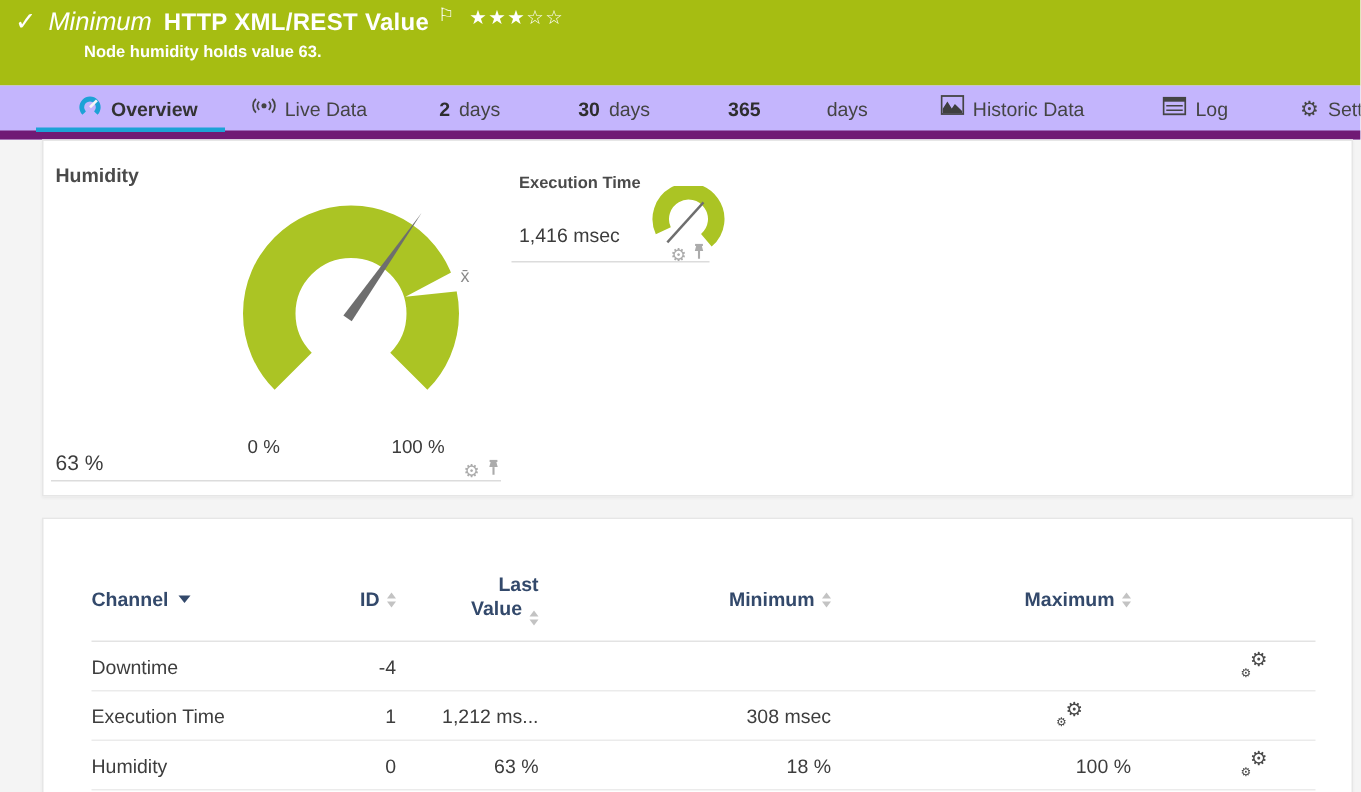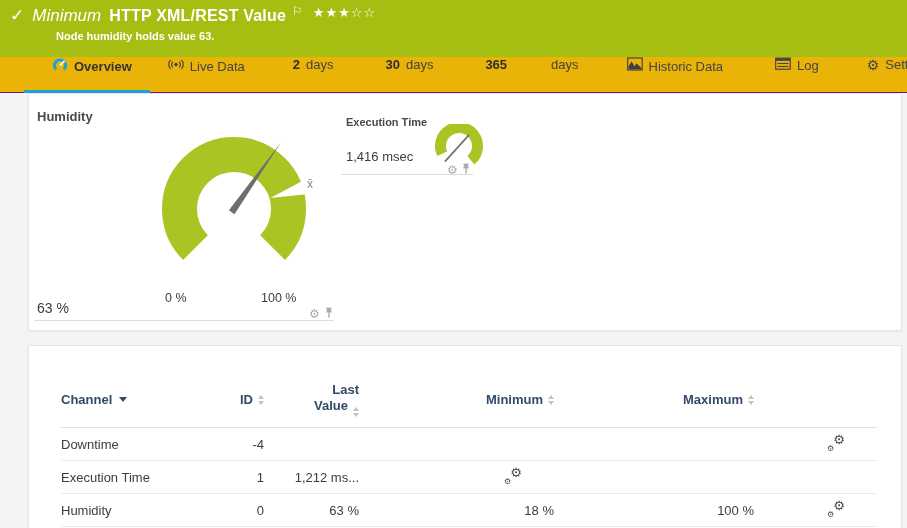--- a/index.html
+++ b/index.html
@@ -10,22 +10,22 @@
   .banner { height:57px; background:#a6bd12; color:#fff; padding:5px 10px 0 8px; }
   .banner-line1 { display:flex; align-items:baseline; }
   .check { font-size:17px; font-weight:bold; margin:0 8px 0 2px; }
   .sensor-word { font-style:italic; font-size:17px; margin-right:8px; }
   .sensor-title { font-size:16px; font-weight:bold; letter-spacing:.2px; }
   .flag { font-size:12px; margin:0 10px 0 6px; position:relative; top:-6px; }
   .stars { font-size:13px; letter-spacing:1px; position:relative; top:-4px; }
   .banner-line2 { font-size:11px; font-weight:bold; margin:4px 0 0 48px; }
 
   
-  .tabbar { position:relative; height:36px; background:#eab308;
-    border-bottom:1px solid #701a75; display:flex; align-items:flex-start;
+  .tabbar { position:relative; height:36px; background:#c4b5fd;
+    border-bottom:6px solid #701a75; display:flex; align-items:center;
     padding-left:52px; font-size:13px; color:#3c3c3c; }
   .tab { display:inline-flex; align-items:center; gap:6px; white-space:nowrap; cursor:pointer; }
   .tab .num { font-weight:bold; color:#2e2e2e; }
   .tab .lbl { color:#444; }
   .tab.active .lbl { font-weight:bold; color:#333; }
   .active-underline { position:absolute; left:24px; bottom:-1px; width:126px; height:3px; background:#1da2d6; }
   .ticon { display:inline-block; }
   .gear-glyph { font-size:14px; color:#454545; line-height:1; }
 
   
@@ -247,20 +247,21 @@
       <div class="c r"></div>
       <div class="c r"></div>
       <div class="c r"></div>
       <div class="c icon-cell"><span class="gears2"><span class="gbig">⚙</span><span class="gsml">⚙</span></span></div>
     </div>
 
     <div class="t-row">
       <div class="c">Execution Time</div>
       <div class="c r">1</div>
       <div class="c r">1,212 ms...</div>
+      <div class="c r">308 msec</div>
       <div class="c icon-cell"><span class="gears2"><span class="gbig">⚙</span><span class="gsml">⚙</span></span></div>
     </div>
 
     <div class="t-row">
       <div class="c">Humidity</div>
       <div class="c r">0</div>
       <div class="c r">63 %</div>
       <div class="c r">18 %</div>
       <div class="c r">100 %</div>
       <div class="c icon-cell"><span class="gears2"><span class="gbig">⚙</span><span class="gsml">⚙</span></span></div>

